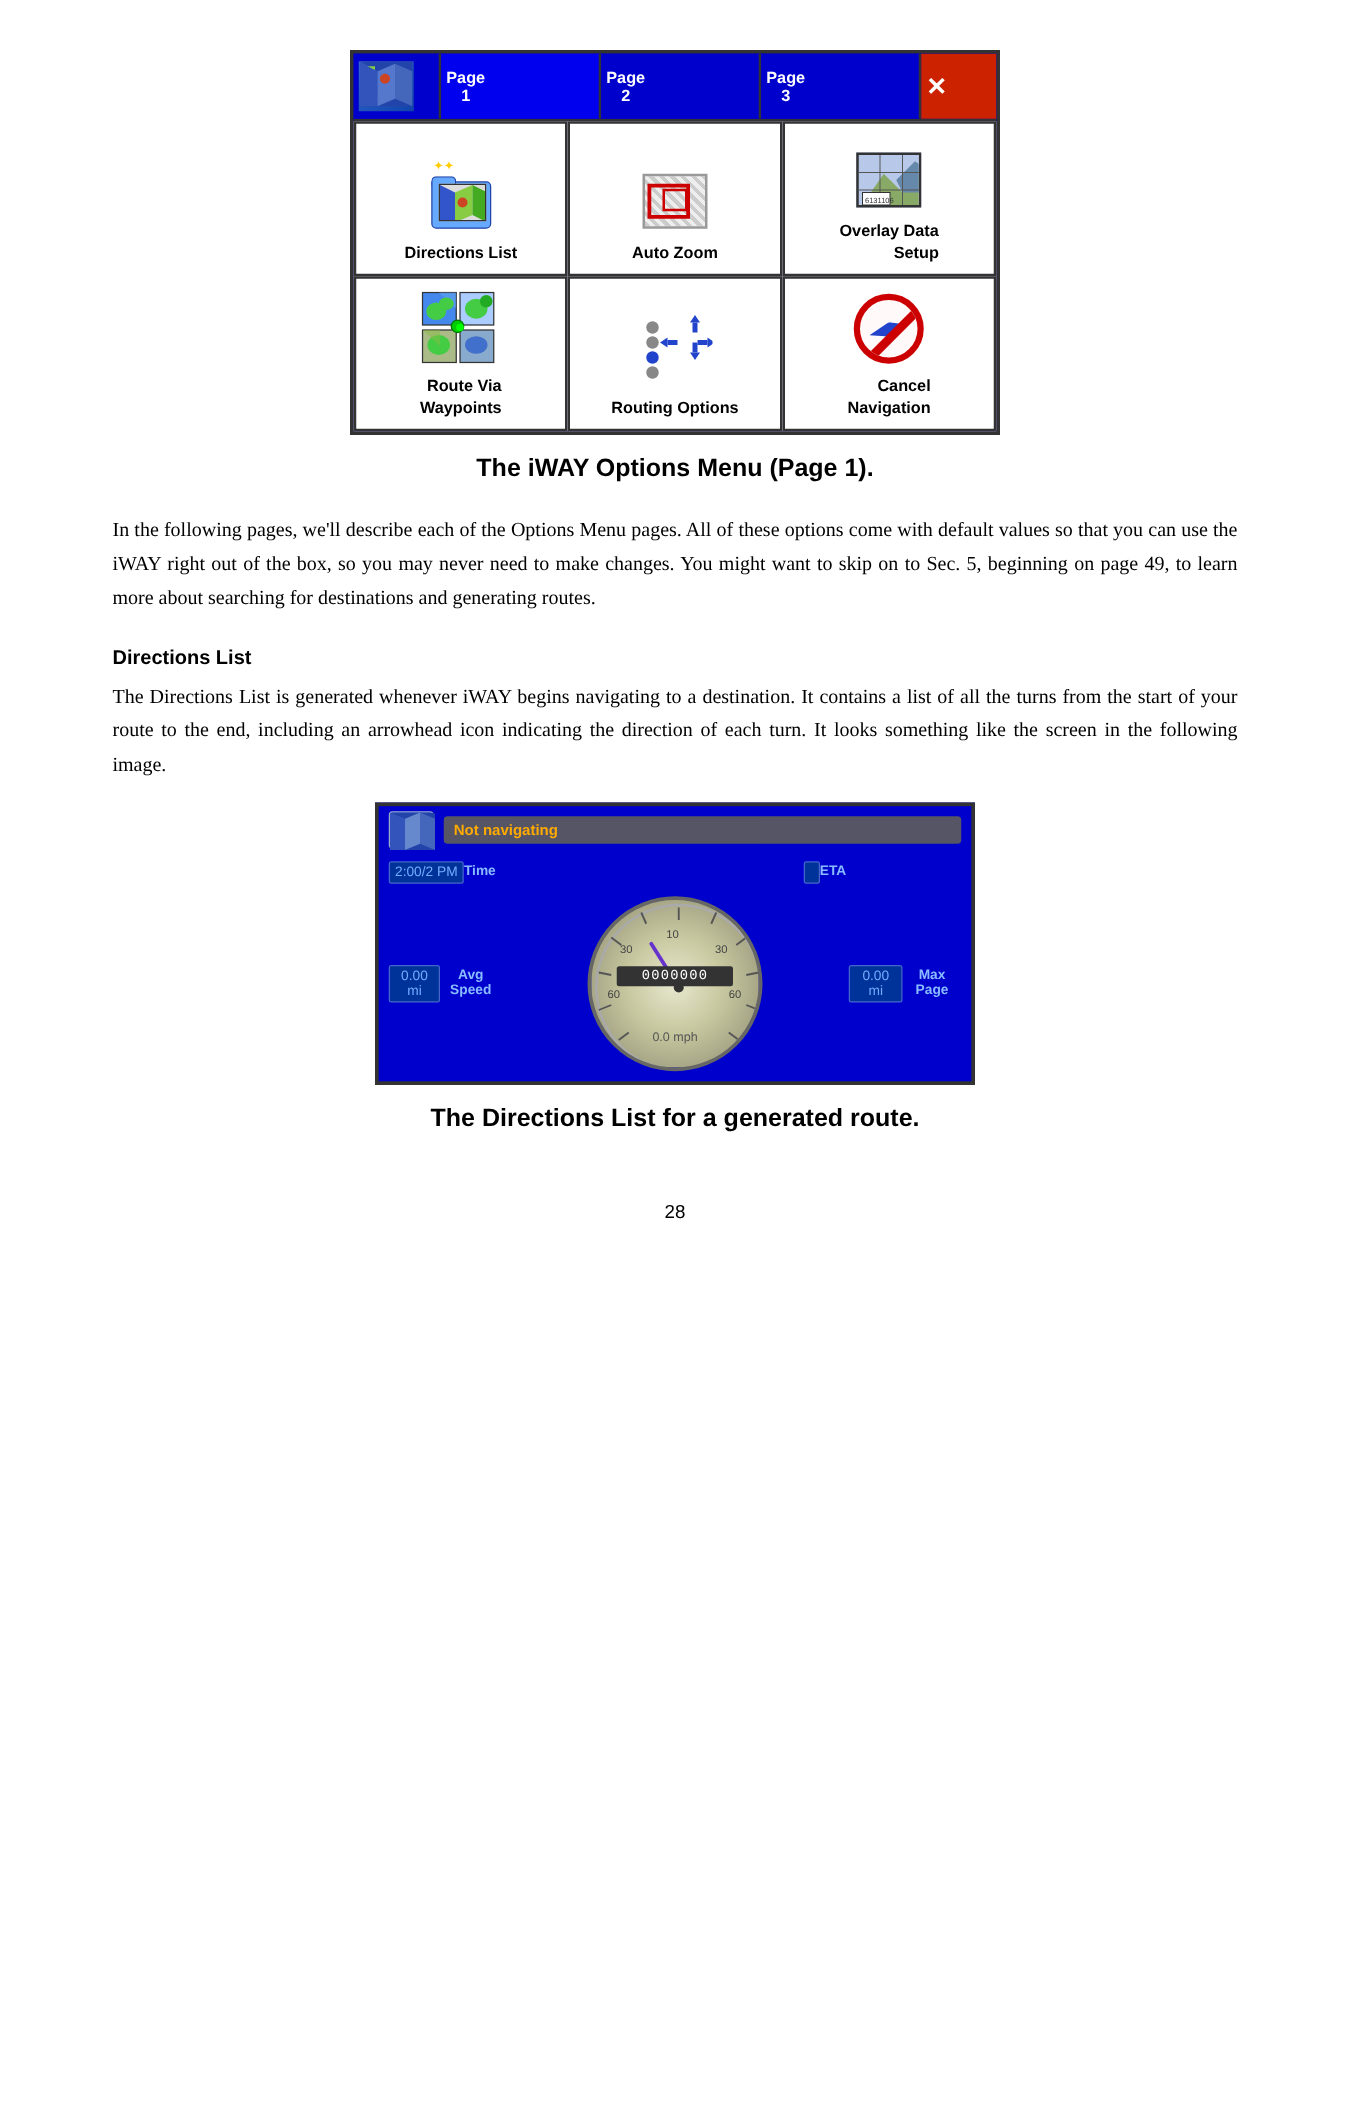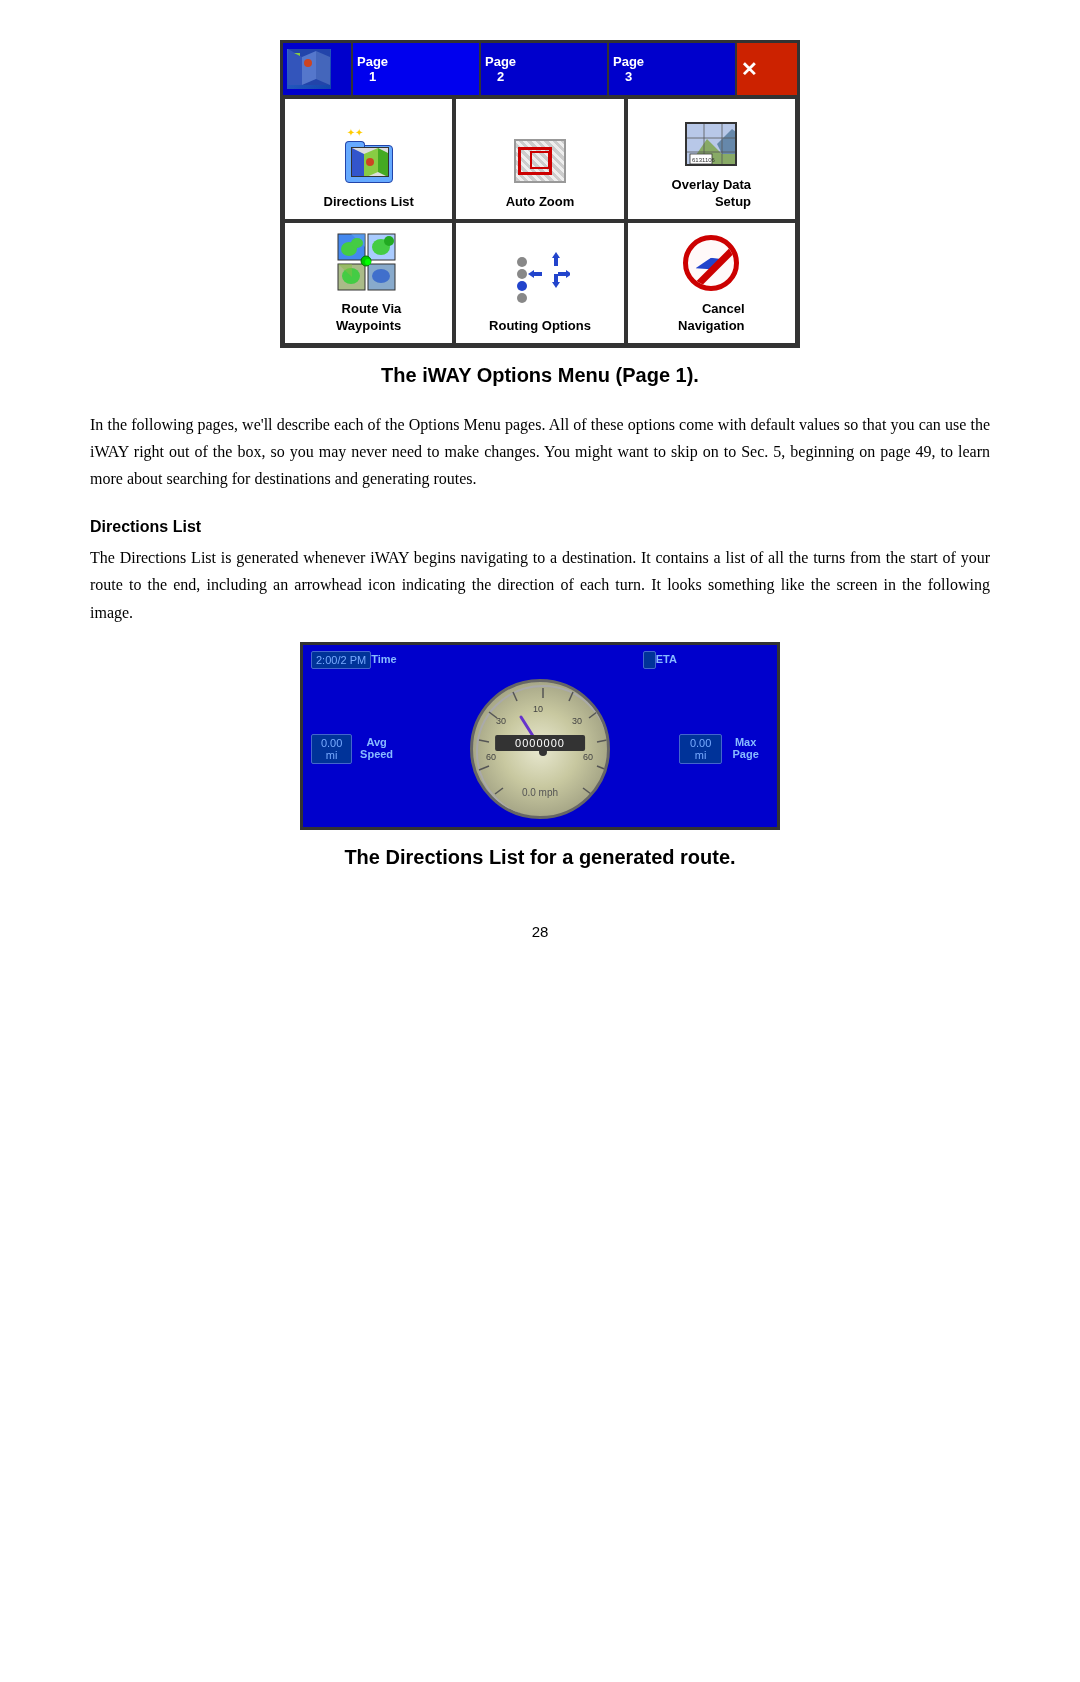--- a/index.html
+++ b/index.html
@@ -259,21 +259,21 @@
       overflow: hidden;
     }
 
     .speedo-odometer {
       position: absolute;
       top: 40%;
       left: 50%;
       transform: translateX(-50%);
       background: #333;
       color: #fff;
-      font-family: Liberation Sans, sans-serif;
+      font-family: Liberation Mono, monospace;
       font-size: 11px;
       padding: 2px 20px;
       border-radius: 2px;
       letter-spacing: 1px;
     }
 
     .speedo-mph {
       position: absolute;
       bottom: 16px;
       left: 50%;
@@ -485,20 +485,33 @@
 
   <p class="body-paragraph">In the following pages, we'll describe each of the Options Menu pages. All of these options come with default values so that you can use the iWAY right out of the box, so you may never need to make changes. You might want to skip on to Sec. 5, beginning on page 49, to learn more about searching for destinations and generating routes.</p>
 
 
   <div class="section-heading">Directions List</div>
 
   <p class="body-paragraph">The Directions List is generated whenever iWAY begins navigating to a destination. It contains a list of all the turns from the start of your route to the end, including an arrowhead icon indicating the direction of each turn. It looks something like the screen in the following image.</p>
 
   <div class="directions-image-container">
 
+    <div class="dir-top-bar">
+      <div class="dir-logo">
+        <svg width="36" height="30" viewBox="0 0 36 30">
+          <rect x="0" y="0" width="36" height="30" fill="#2244aa" rx="2"></rect>
+          <polygon points="0,0 12,5 12,30 0,30" fill="#3355bb"></polygon>
+          <polygon points="12,5 24,0 24,25 12,30" fill="#6688cc"></polygon>
+          <polygon points="24,0 36,5 36,30 24,25" fill="#4466bb"></polygon>
+        </svg>
+      </div>
+      <div class="dir-status-bar">
+        <span class="dir-status-text">Not navigating</span>
+      </div>
+    </div>
 
     <div class="dir-data-row">
       <div class="dir-data-box">
         <div class="dir-data-value">2:00/2 PM</div>
         <div class="dir-data-label">Time</div>
       </div>
       <div style="flex:1.5;"></div>
       <div class="dir-data-box">
         <div class="dir-data-value">&nbsp;</div>
         <div class="dir-data-label">ETA</div>

